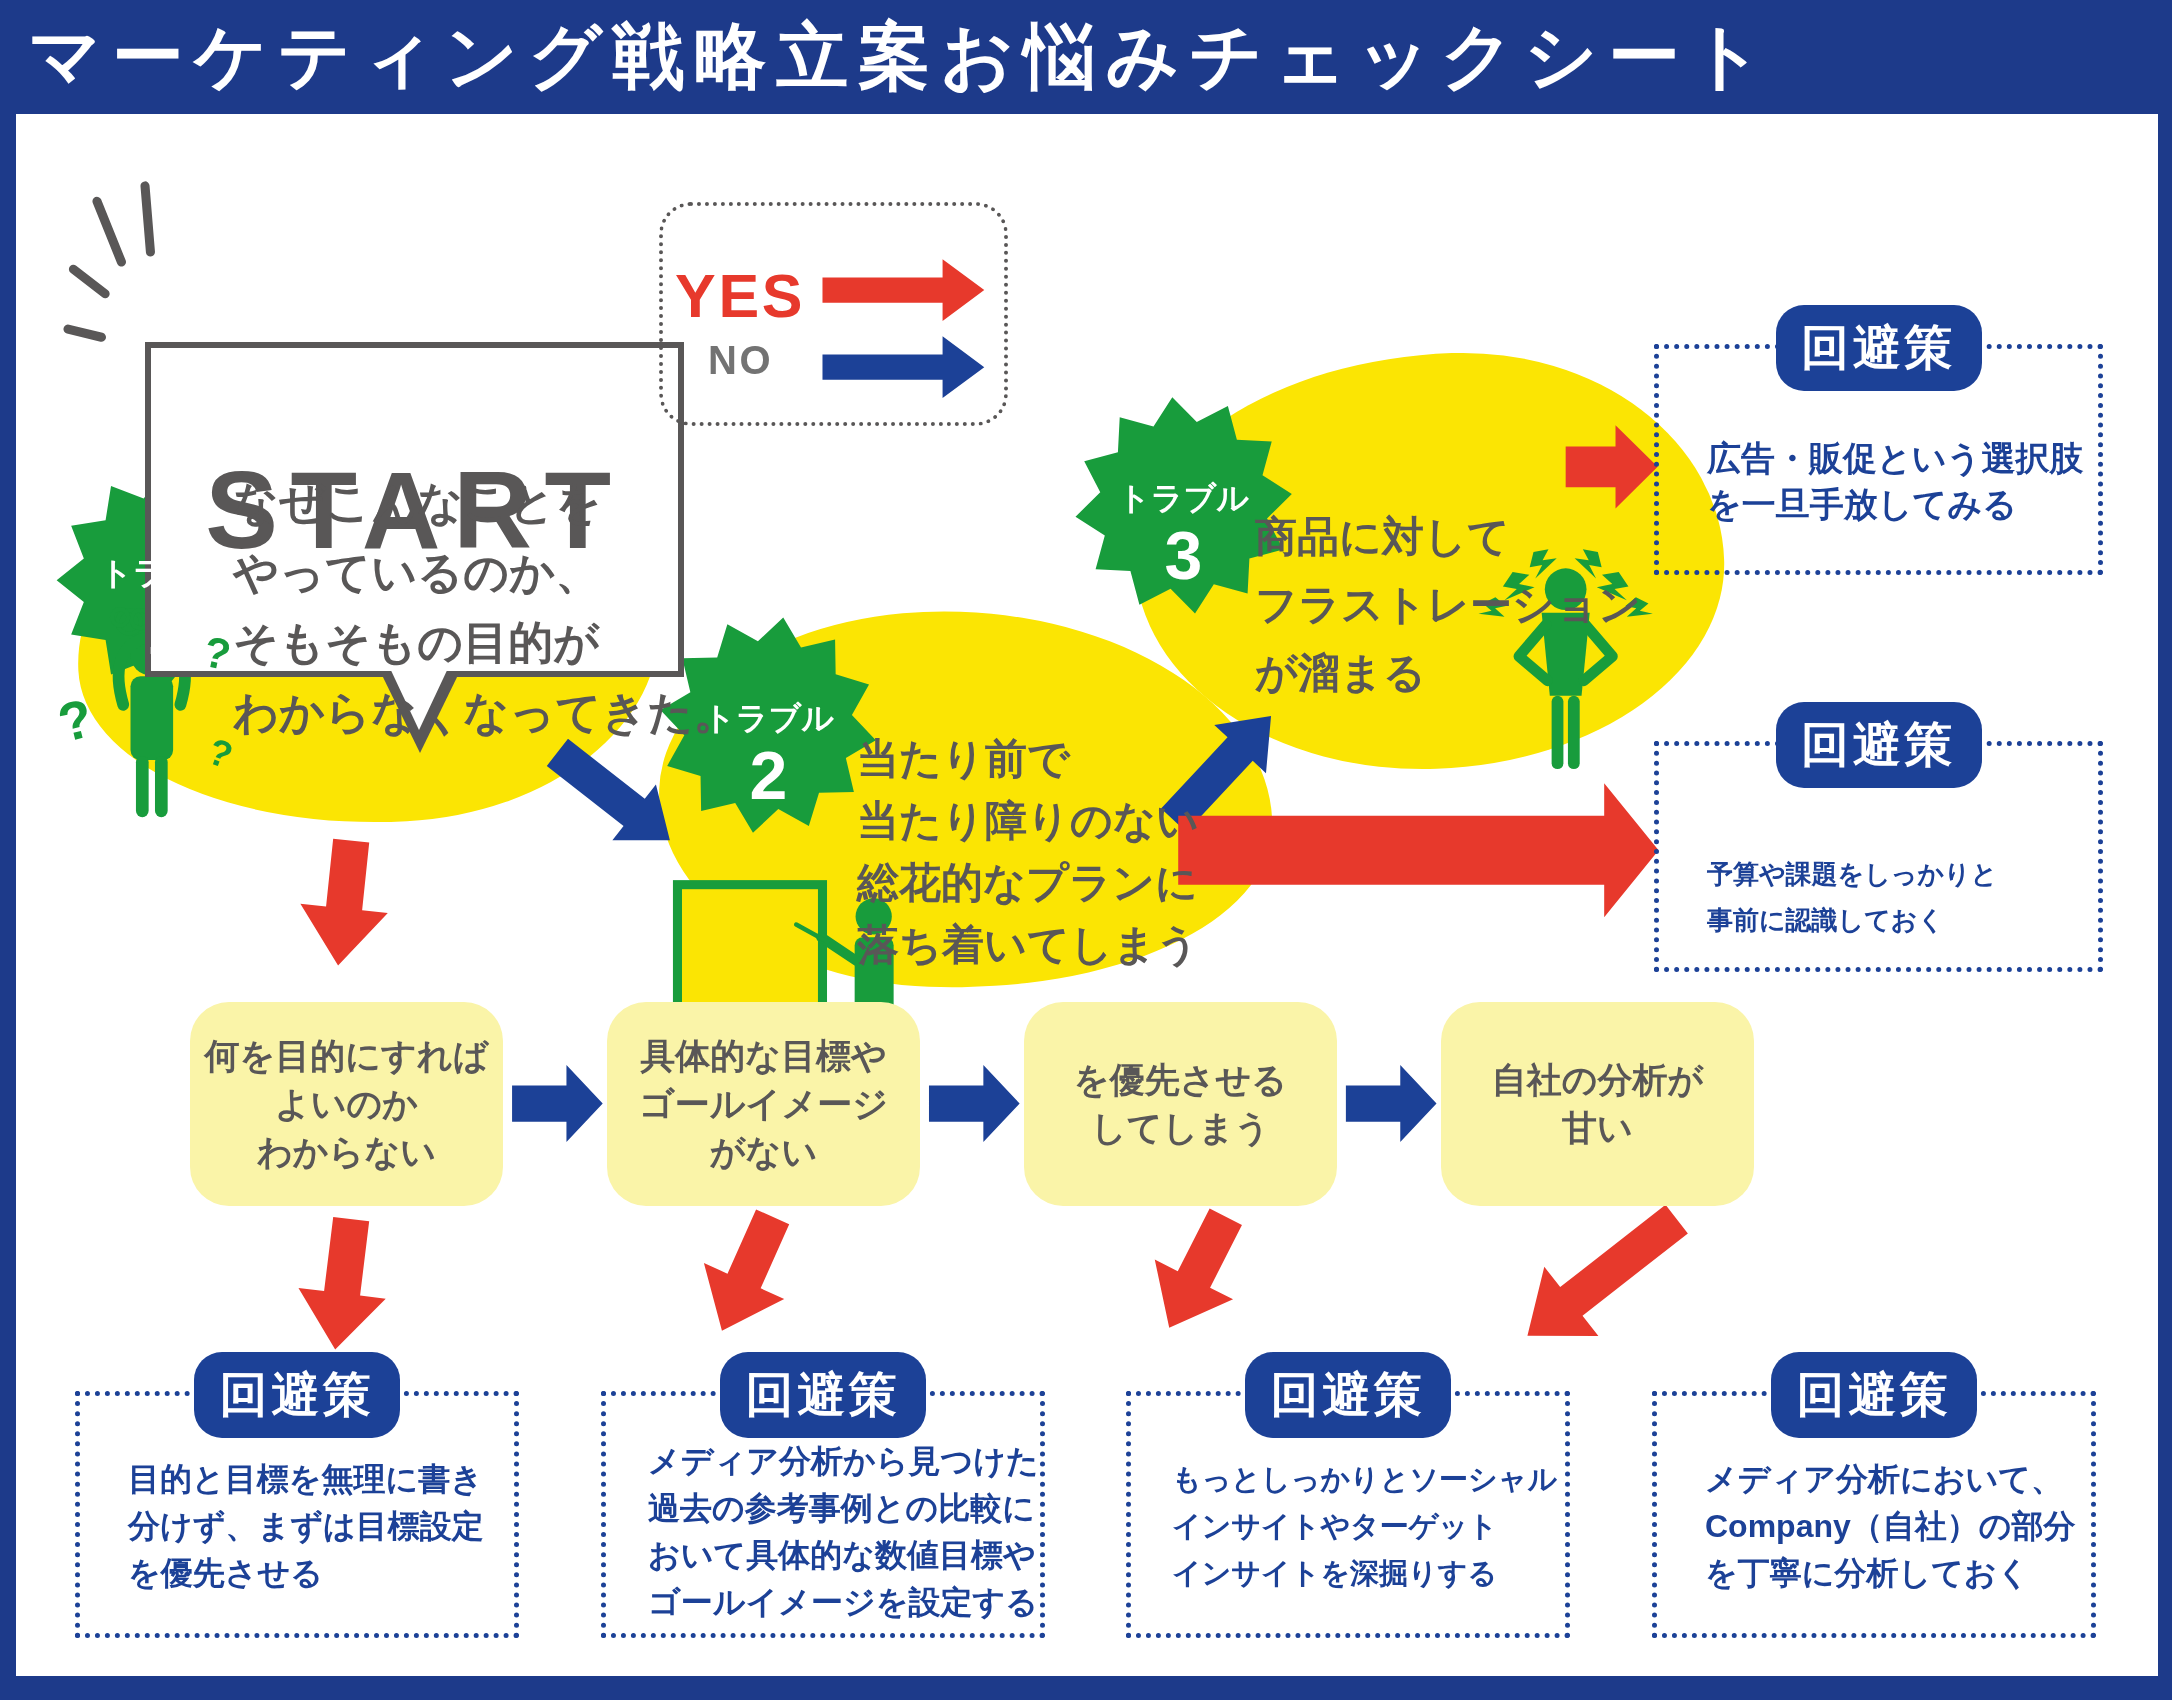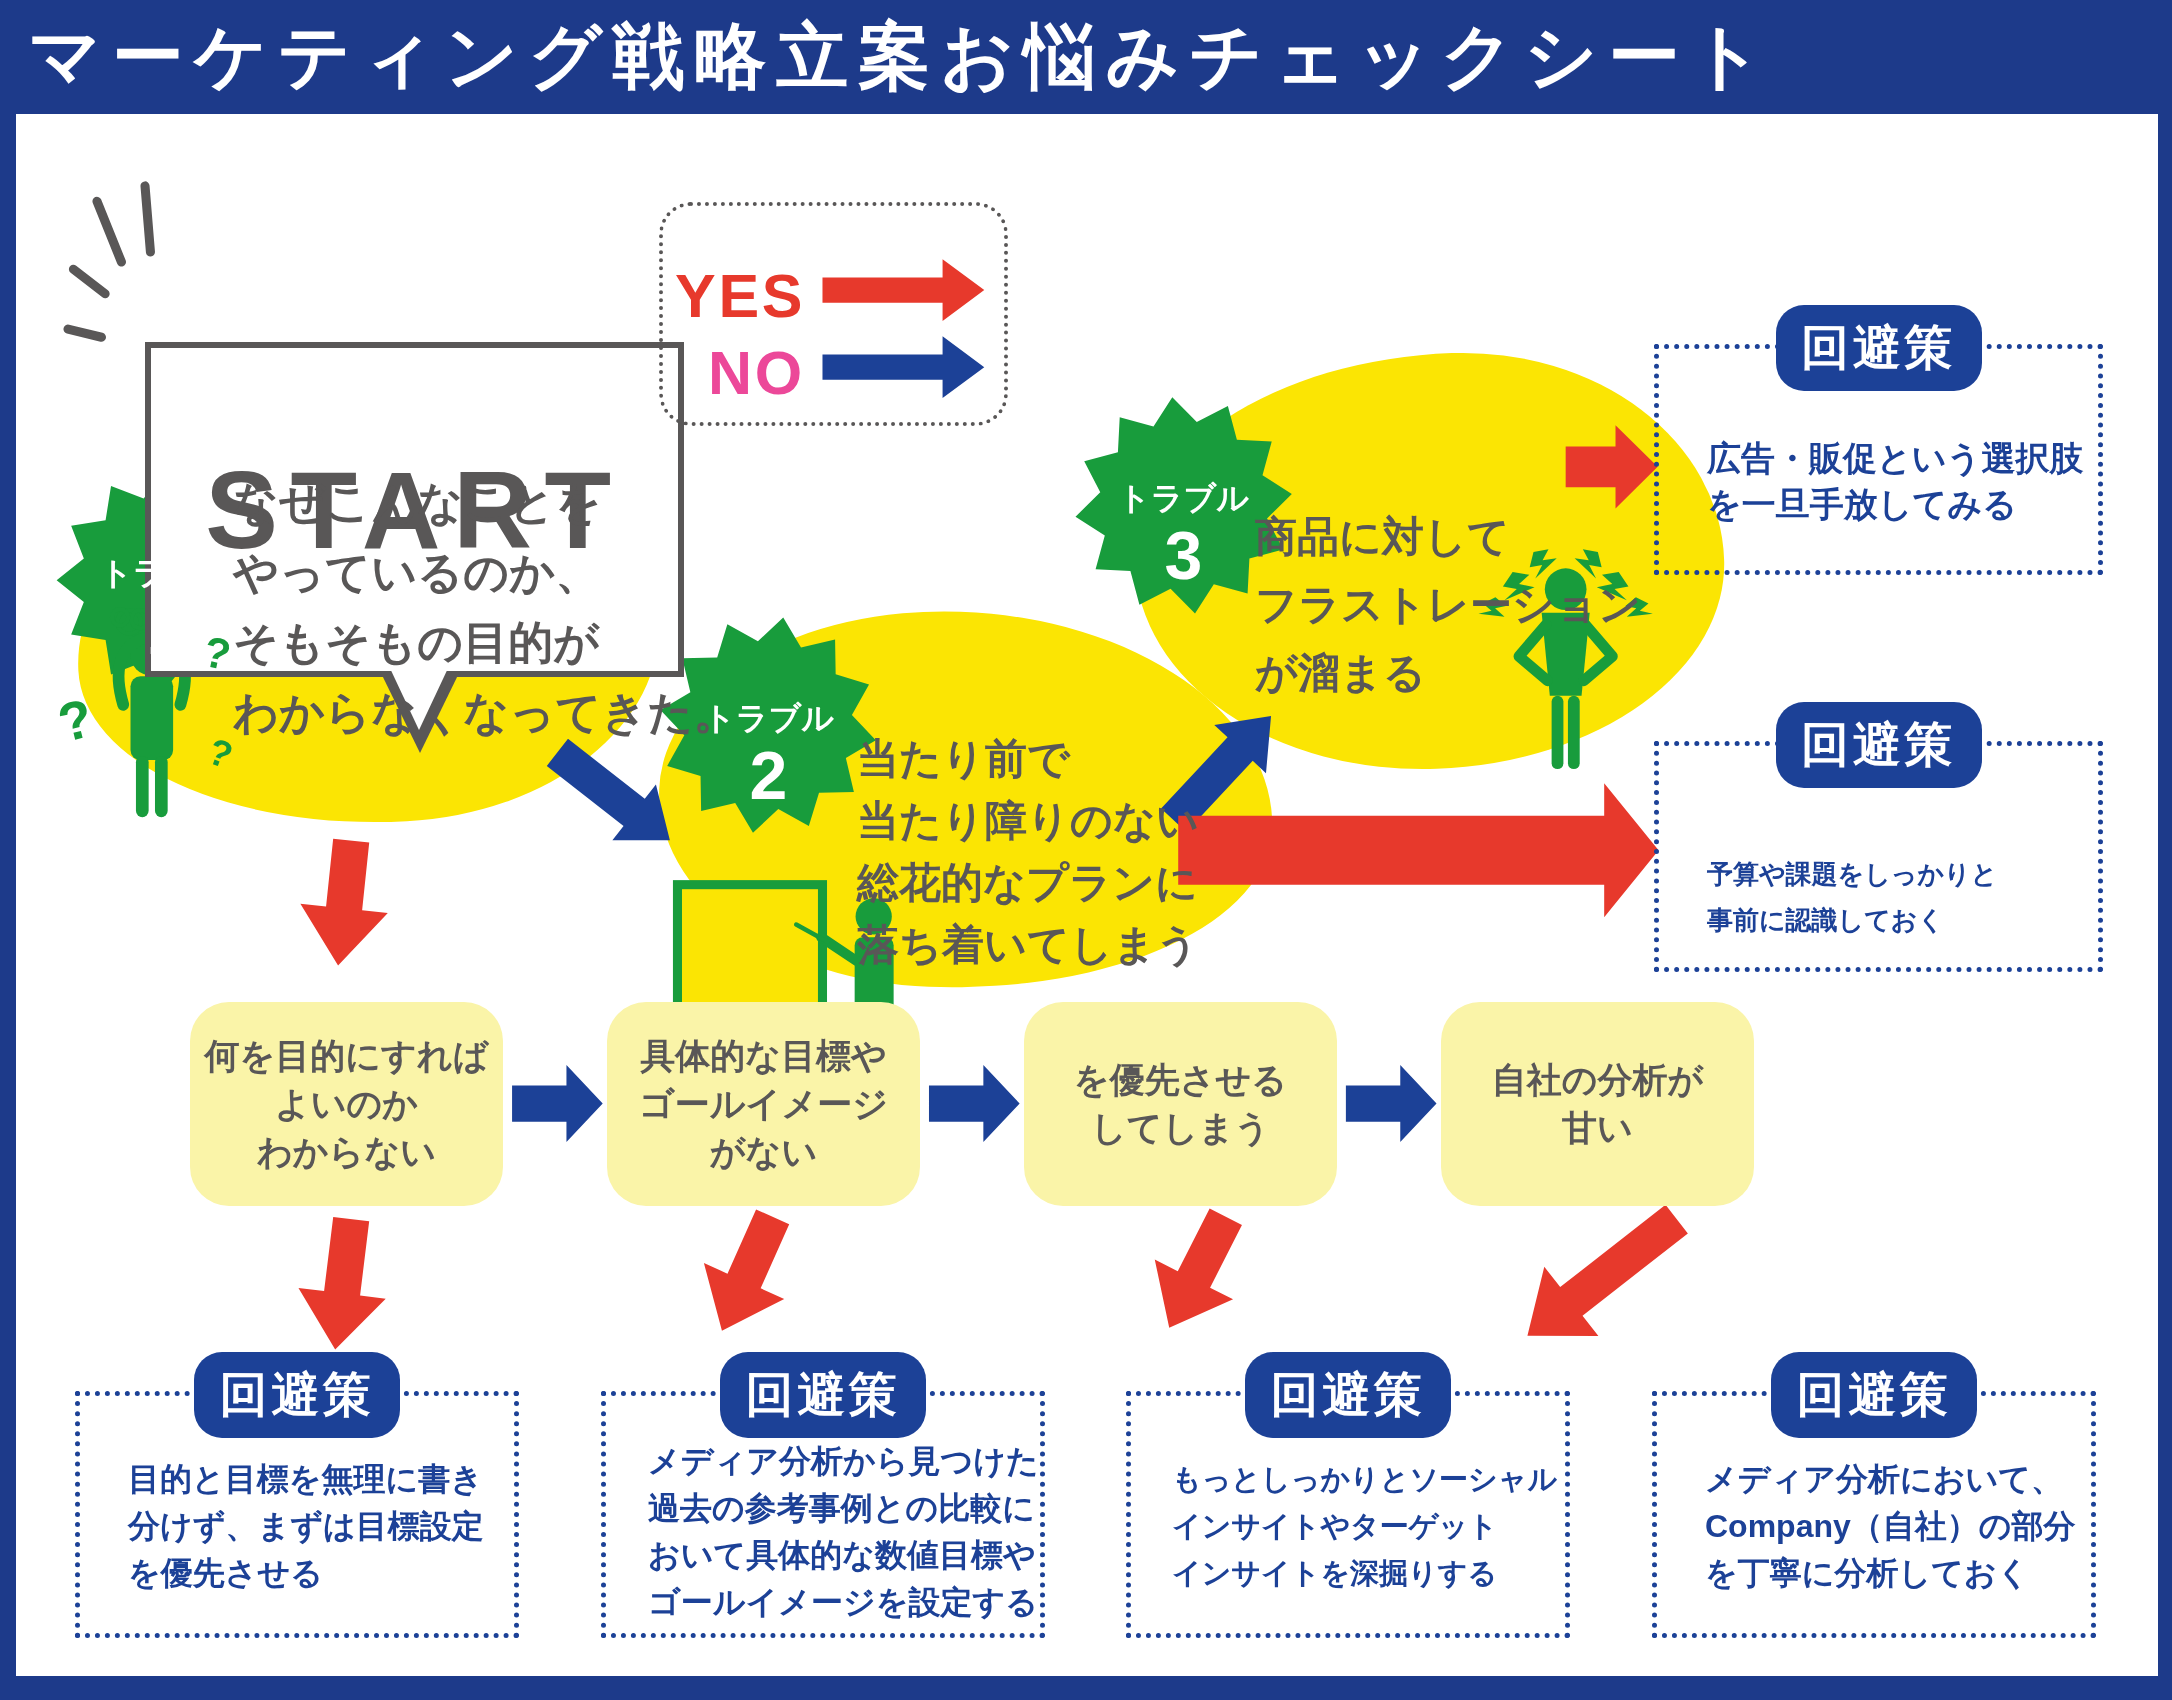--- a/index.html
+++ b/index.html
@@ -20,21 +20,21 @@
   .bubble .start-label { font-size:109px; font-weight:900; color:#595757; letter-spacing:12.7px; }
   .tail-outer { position:absolute; left:229px; top:100%; width:0; height:0;
                 border-left:40px solid transparent; border-right:40px solid transparent; border-top:82px solid #595757; }
   .tail-inner { position:absolute; left:237px; top:calc(100% - 7.3px); width:0; height:0;
                 border-left:31px solid transparent; border-right:31px solid transparent; border-top:66px solid #ffffff; }
 
   
   .legend { position:absolute; left:659px; top:202px; width:349px; height:224px;
             border:4.5px dotted #595757; border-radius:32px; }
   .legend .yes { position:absolute; left:12px; top:55px; font-size:61px; font-weight:900; color:#e7392c; letter-spacing:2.7px; }
-  .legend .no  { position:absolute; left:45px; top:132px; font-size:61px; font-weight:900; color:#ec4899; letter-spacing:2.7px; }
+  .legend .no  { position:absolute; left:45px; top:132px; font-size:40px; font-weight:900; color:#737373; letter-spacing:2.7px; }
 
   
   .blob { position:absolute; background:#fbe503; }
   .blob1 { left:77px; top:451px; width:582px; height:372px; border-radius:52% 48% 45% 55% / 55% 50% 50% 45%; transform:rotate(-3deg); }
   .blob2 { left:659px; top:612px; width:614px; height:376px; border-radius:48% 52% 55% 45% / 50% 55% 45% 50%; transform:rotate(2deg); }
   .blob3 { left:1135px; top:354px; width:589px; height:415px; border-radius:55% 45% 50% 50% / 48% 52% 48% 52%; transform:rotate(-2deg); }
 
   .trouble-text { position:absolute; color:#595757; font-weight:700; white-space:nowrap; }
   .badge-text { position:absolute; width:181px; text-align:center; color:#ffffff; font-weight:700; }
   .badge-text .b-word { font-size:32px; line-height:45px; display:block;margin-top:40px; }

